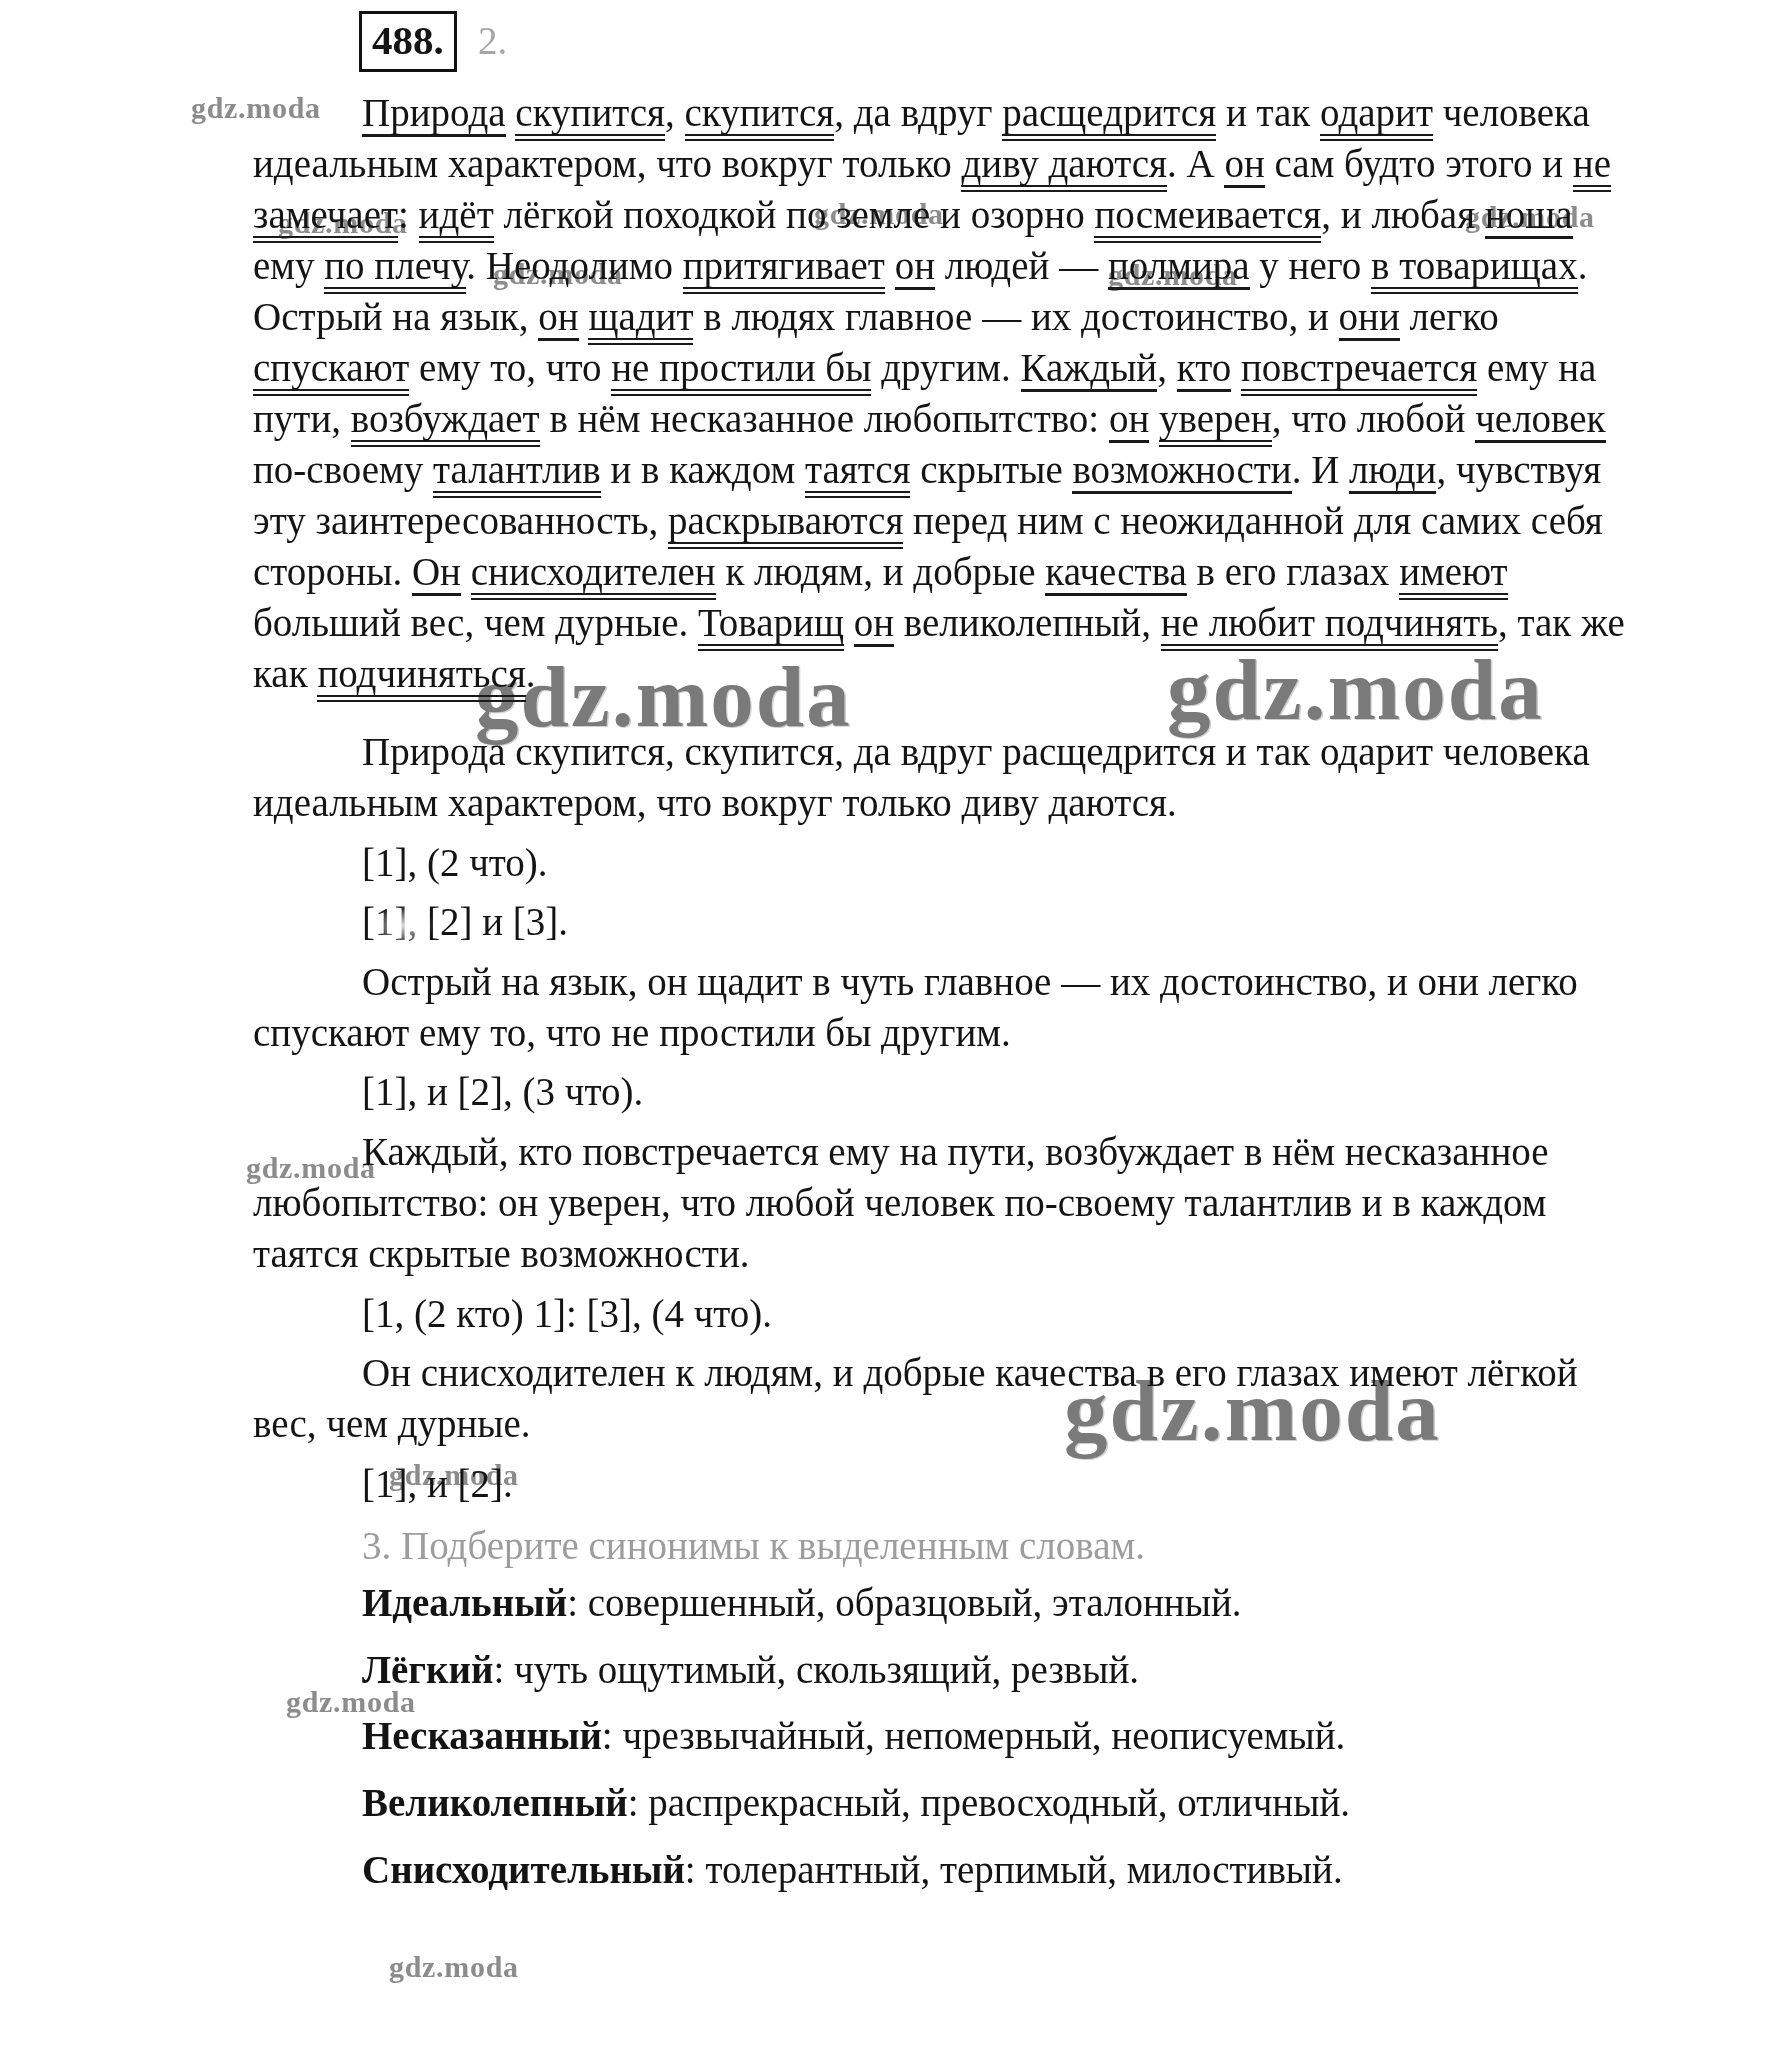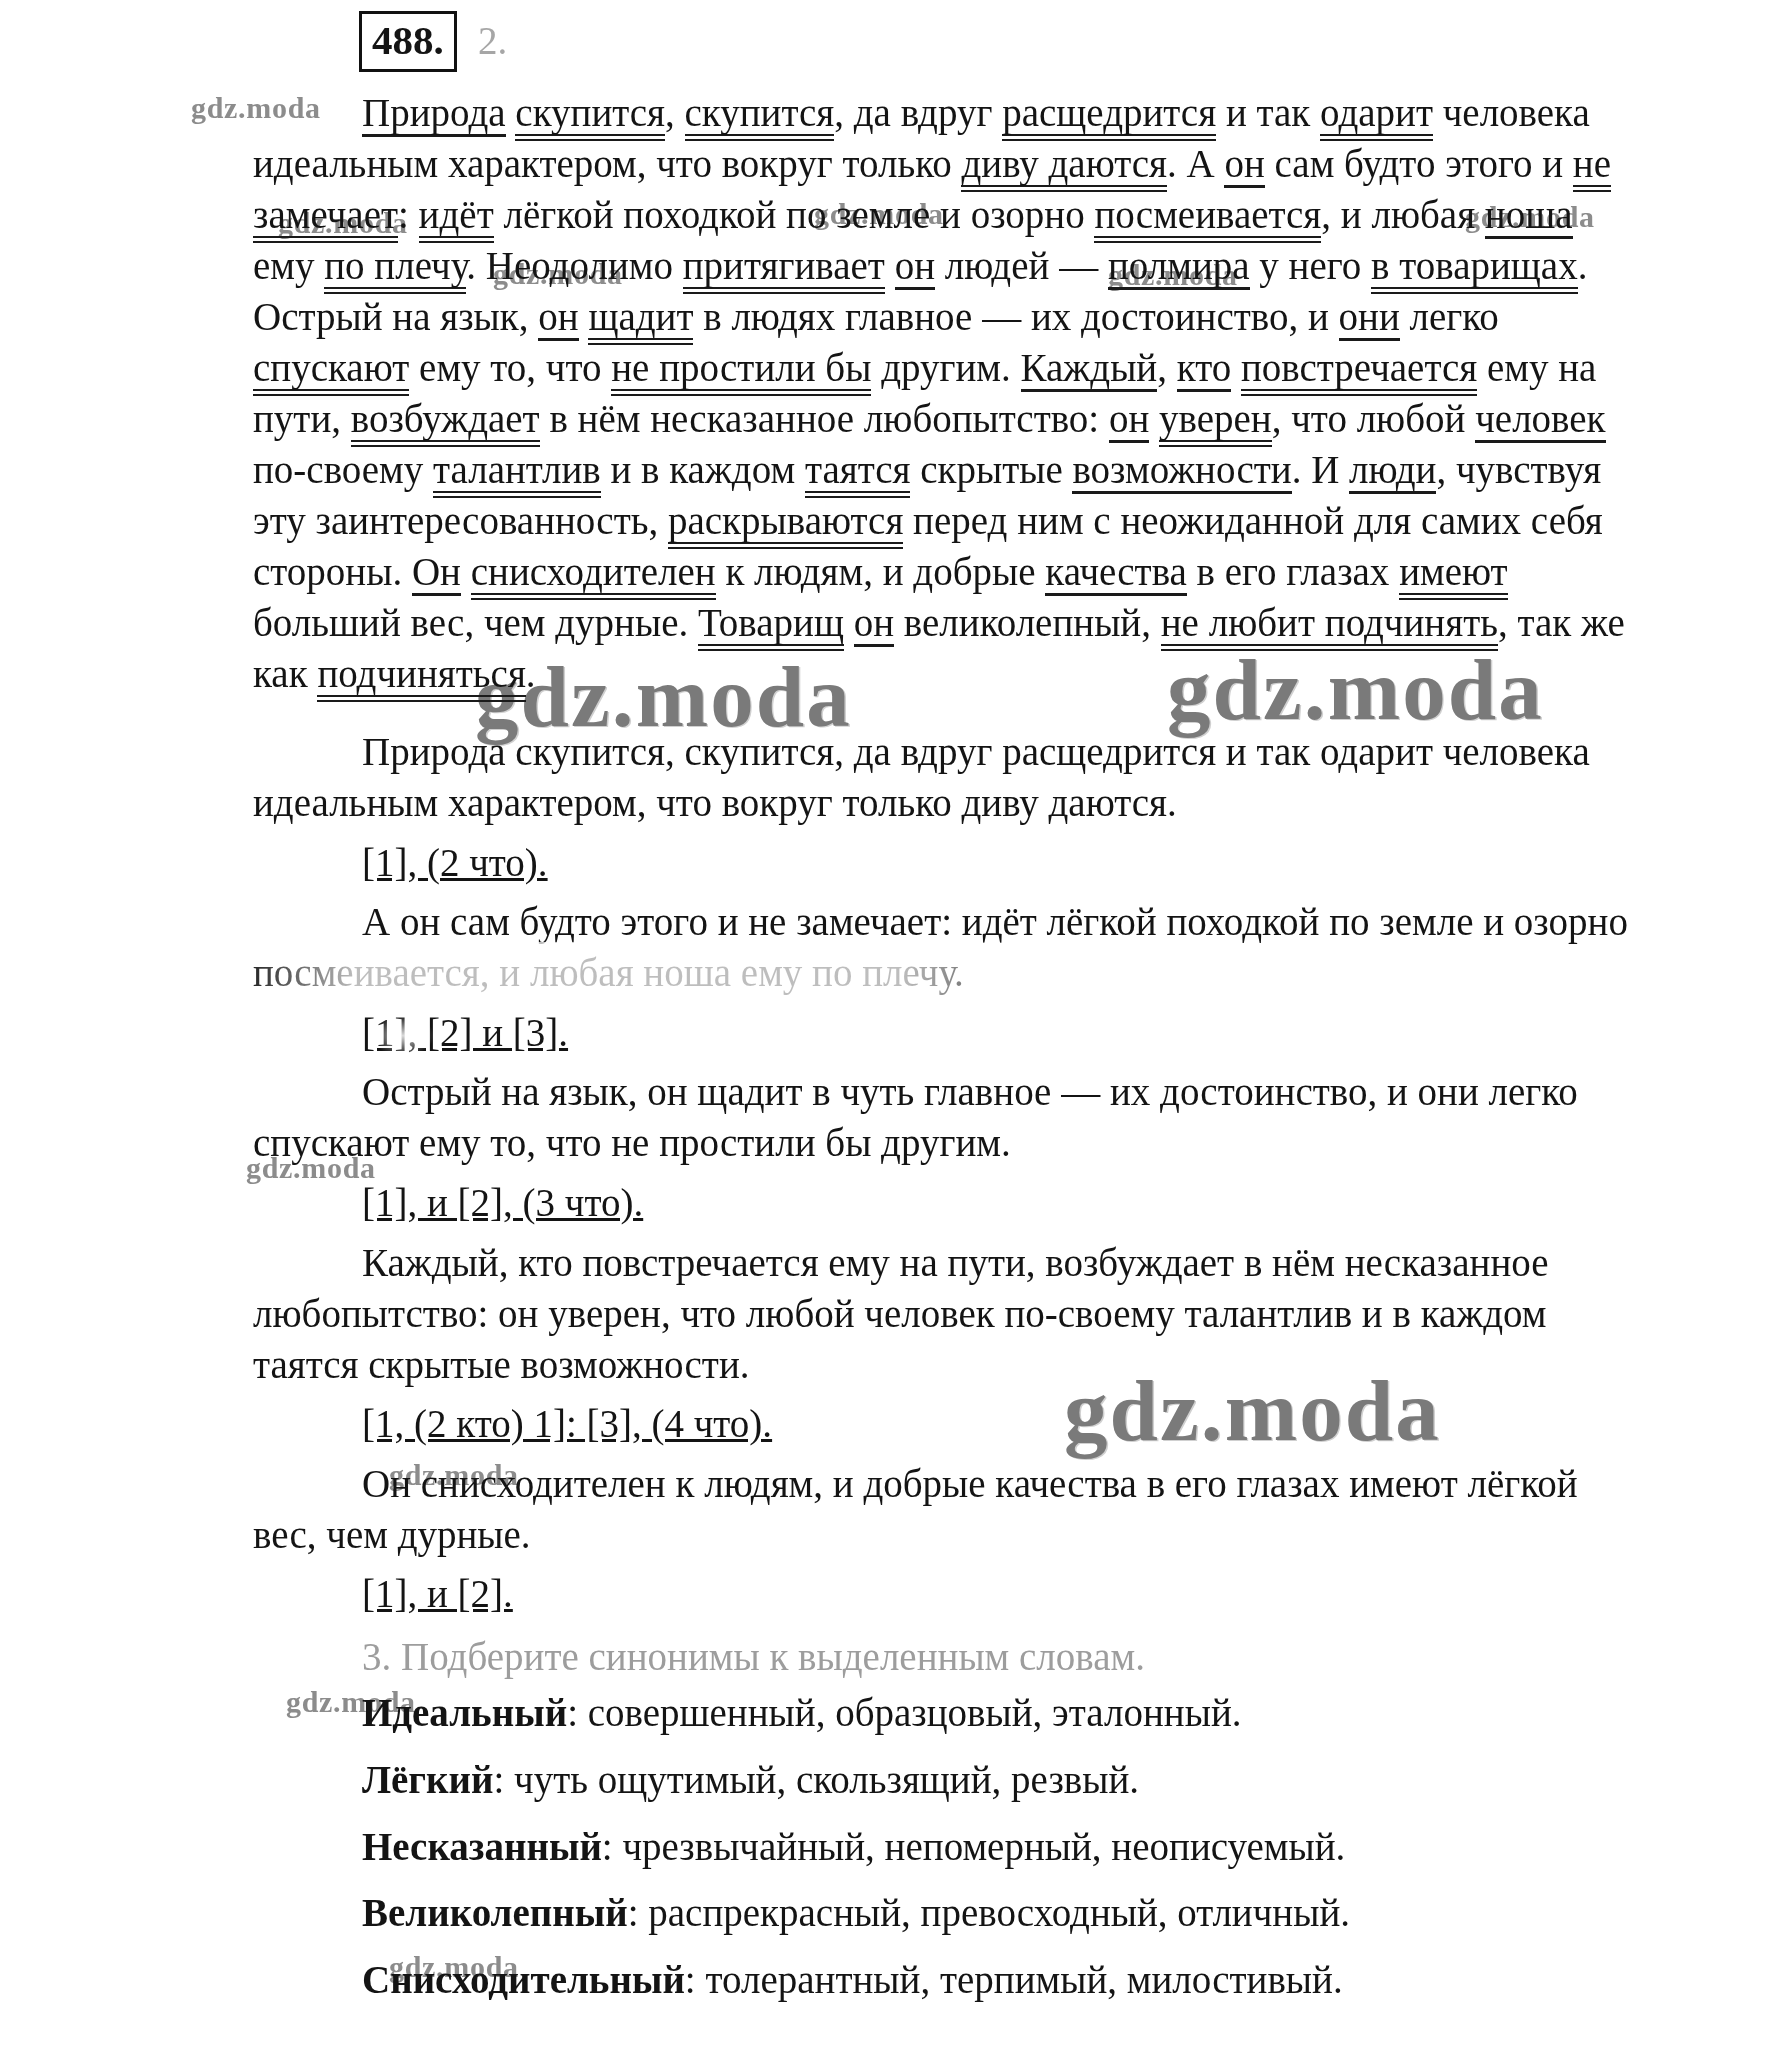--- a/index.html
+++ b/index.html
@@ -38,21 +38,21 @@
     vertical-align:top;
     padding-top:4.3px;
   }
   
   .analyzed{margin:0 0 27px;text-indent:109px;}
   .u0{border-bottom:none;}
   .u1{border-bottom:3.6px solid #1a1a1a;text-align:center;}
   .u2{border-bottom:7.9px double #1a1a1a;}
   
   .sent{margin:0;text-indent:109px;position:relative;}
-  .scheme{margin:8.6px 0;padding-left:109px;position:relative;text-decoration:underline;}
+  .scheme{margin:8.6px 0;padding-left:109px;position:relative;}
   
   .fade-s2::after{
     content:"";
     position:absolute;
     left:-14.3px;top:46px;width:828px;height:56px;
     background:linear-gradient(90deg,rgba(255,255,255,0) 0,rgba(255,255,255,.72) 14%,rgba(255,255,255,.72) 80%,rgba(255,255,255,0) 100%);
     pointer-events:none;
   }
   .fade-sch2::after{
     content:"";
@@ -103,21 +103,20 @@
     <div class="title-row">
       <span class="num-box">488.</span>
       <span class="part-label">2.</span>
     </div>
 
     <p class="analyzed"><span class="u1">Природа</span><span class="u0"> </span><span class="u2">скупится</span><span class="u0">, </span><span class="u2">скупится</span><span class="u0">, да вдруг </span><span class="u2">расщедрится</span><span class="u0"> и так </span><span class="u2">одарит</span><span class="u0"> человека идеальным характером, что вокруг только </span><span class="u2">диву даются</span><span class="u0">. А </span><span class="u1">он</span><span class="u0"> сам будто этого и </span><span class="u2">не замечает</span><span class="u0">: </span><span class="u2">идёт</span><span class="u0"> лёгкой походкой по земле и озорно </span><span class="u2">посмеивается</span><span class="u0">, и любая </span><span class="u1">ноша</span><span class="u0"> ему </span><span class="u2">по плечу</span><span class="u0">. Неодолимо </span><span class="u2">притягивает</span><span class="u0"> </span><span class="u1">он</span><span class="u0"> людей — </span><span class="u1">полмира</span><span class="u0"> у него </span><span class="u2">в товарищах</span><span class="u0">. Острый на язык, </span><span class="u1">он</span><span class="u0"> </span><span class="u2">щадит</span><span class="u0"> в людях главное — их достоинство, и </span><span class="u1">они</span><span class="u0"> легко </span><span class="u2">спускают</span><span class="u0"> ему то, что </span><span class="u2">не простили бы</span><span class="u0"> другим. </span><span class="u1">Каждый</span><span class="u0">, </span><span class="u1">кто</span><span class="u0"> </span><span class="u2">повстречается</span><span class="u0"> ему на пути, </span><span class="u2">возбуждает</span><span class="u0"> в нём несказанное любопытство: </span><span class="u1">он</span><span class="u0"> </span><span class="u2">уверен</span><span class="u0">, что любой </span><span class="u1">человек</span><span class="u0"> по-своему </span><span class="u2">талантлив</span><span class="u0"> и в каждом </span><span class="u2">таятся</span><span class="u0"> скрытые </span><span class="u1">возможности</span><span class="u0">. И </span><span class="u1">люди</span><span class="u0">, чувствуя эту заинтересованность, </span><span class="u2">раскрываются</span><span class="u0"> перед ним с неожиданной для самих себя стороны. </span><span class="u1">Он</span><span class="u0"> </span><span class="u2">снисходителен</span><span class="u0"> к людям, и добрые </span><span class="u1">качества</span><span class="u0"> в его глазах </span><span class="u2">имеют</span><span class="u0"> больший вес, чем дурные. </span><span class="u2">Товарищ</span><span class="u0"> </span><span class="u1">он</span><span class="u0"> великолепный, </span><span class="u2">не любит подчинять</span><span class="u0">, так же как </span><span class="u2">подчиняться</span><span class="u0">.</span></p>
 
     <p class="sent">Природа скупится, скупится, да вдруг расщедрится и так одарит человека идеальным характером, что вокруг только диву даются.</p>
     <p class="scheme">[1], (2 что).</p>
 
-    <p class="sent fade-s2">А он сам будто этого и не замечает: идёт лёгкой походкой по земле и озорно посмеивается, и любая ноша ему по плечу.</p>
     <p class="scheme fade-sch2">[1], [2] и [3].</p>
 
     <p class="sent">Острый на язык, он щадит в чуть главное — их достоинство, и они легко спускают ему то, что не простили бы другим.</p>
     <p class="scheme">[1], и [2], (3 что).</p>
 
     <p class="sent">Каждый, кто повстречается ему на пути, возбуждает в нём несказанное любопытство: он уверен, что любой человек по-своему талантлив и в каждом таятся скрытые возможности.</p>
     <p class="scheme">[1, (2 кто) 1]: [3], (4 что).</p>
 
     <p class="sent">Он снисходителен к людям, и добрые качества в его глазах имеют лёгкой вес, чем дурные.</p>
     <p class="scheme">[1], и [2].</p>

